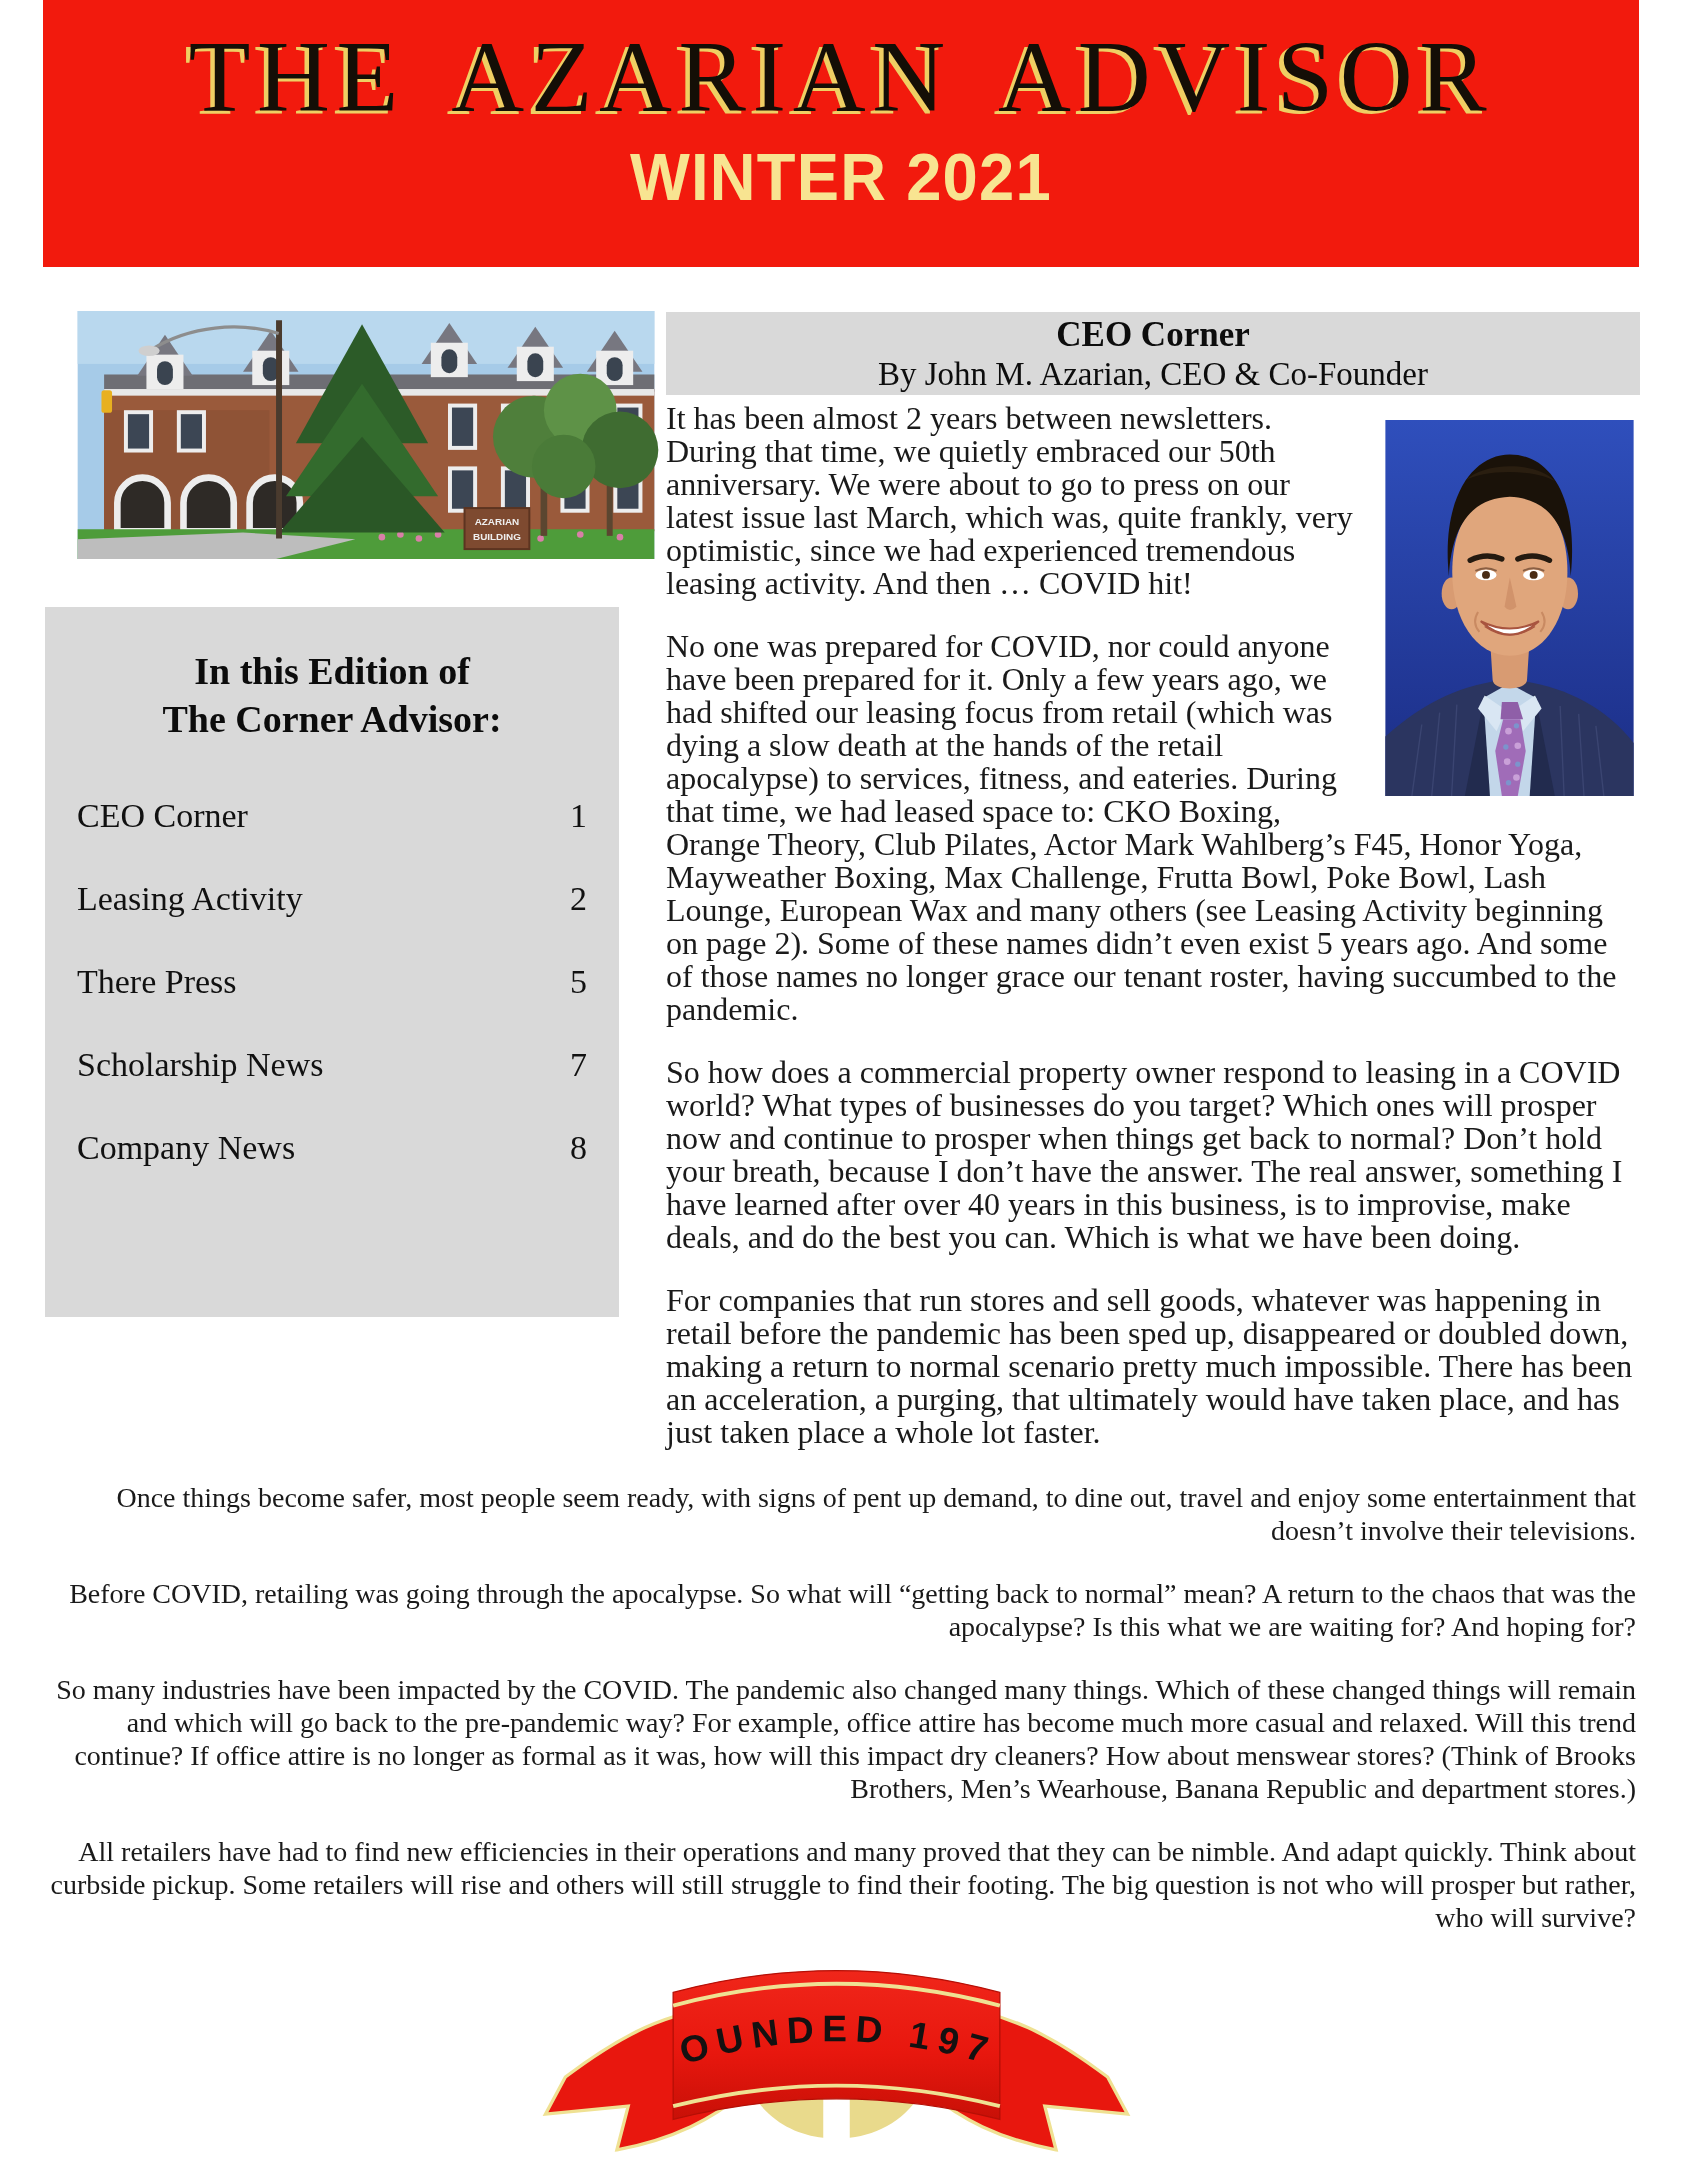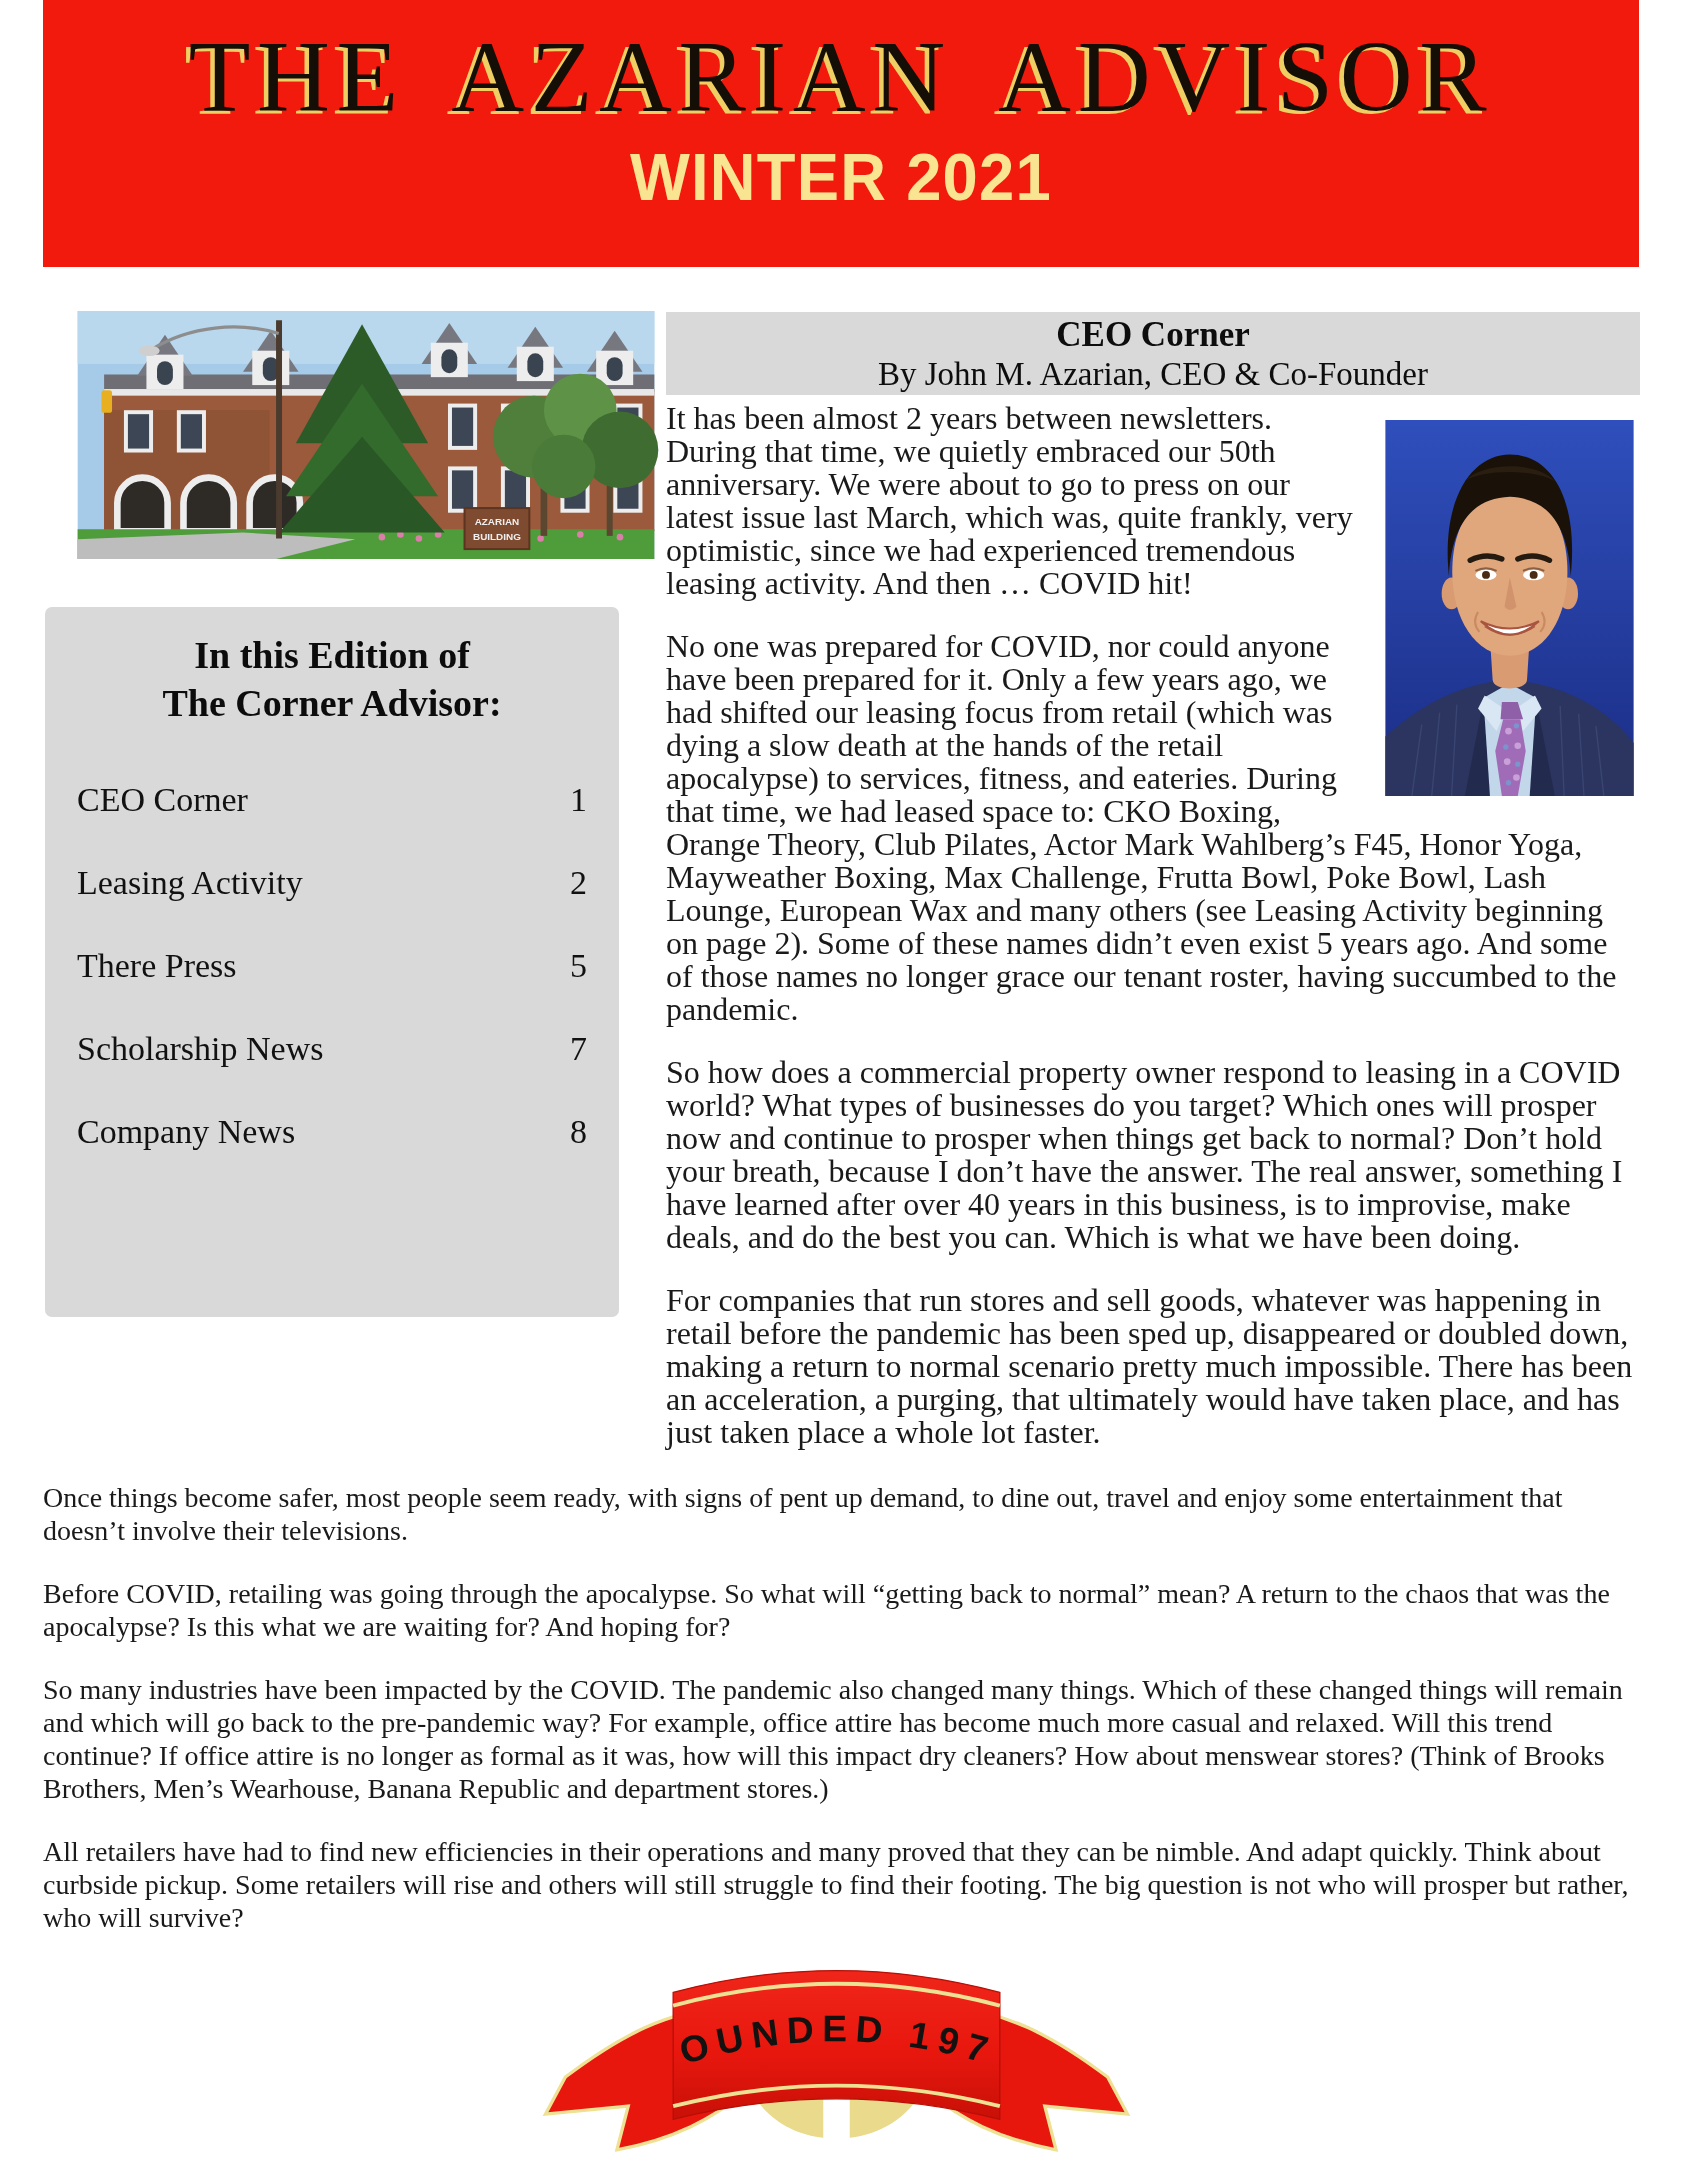--- a/index.html
+++ b/index.html
@@ -24,26 +24,26 @@
   .ceo-header .t1{font-size:35px;font-weight:700;line-height:40px;color:#0d0d0d;}
   .ceo-header .t2{font-size:33px;font-weight:400;line-height:38px;color:#0d0d0d;}
 
   
   .content{position:absolute;left:43px;top:402px;width:1593px;}
   .ceo-column{margin-left:623px;font-size:32px;line-height:33px;text-align:left;}
   .ceo-column p{margin:0 0 30px 0;}
   .ceo-photo{float:right;width:253px;height:376px;margin:18px 0 16px 18.5px;}
   .ceo-photo svg{display:block;width:100%;height:100%;}
   .closing{margin-top:32px;font-size:28px;line-height:33px;}
-  .closing p{margin:0 0 30px 0;}
+  .closing p{margin:0 0 30px 0;text-align:right;}
   .closing p:last-child{margin-bottom:3px;}
 
   
   .toc{position:absolute;left:45px;top:607px;width:574px;height:710px;background:#D9D9D9;
-        box-sizing:border-box;padding:24px 32px;border-radius:7px;}
+        box-sizing:border-box;padding:40px 32px;}
   .toc-heading{text-align:center;font-weight:700;font-size:38px;line-height:48px;color:#0c0c0c;margin-bottom:52px;}
   .toc-item{display:flex;justify-content:space-between;align-items:baseline;
         font-size:34px;line-height:41px;margin-bottom:42px;color:#111;}
   .toc-item .pg{padding-left:13.2px;}
 
   
   .ribbon{position:absolute;left:529px;top:1917px;width:615px;height:246px;margin:0;}
   .ribbon svg{display:block;width:100%;height:100%;}
 </style>
 </head>

